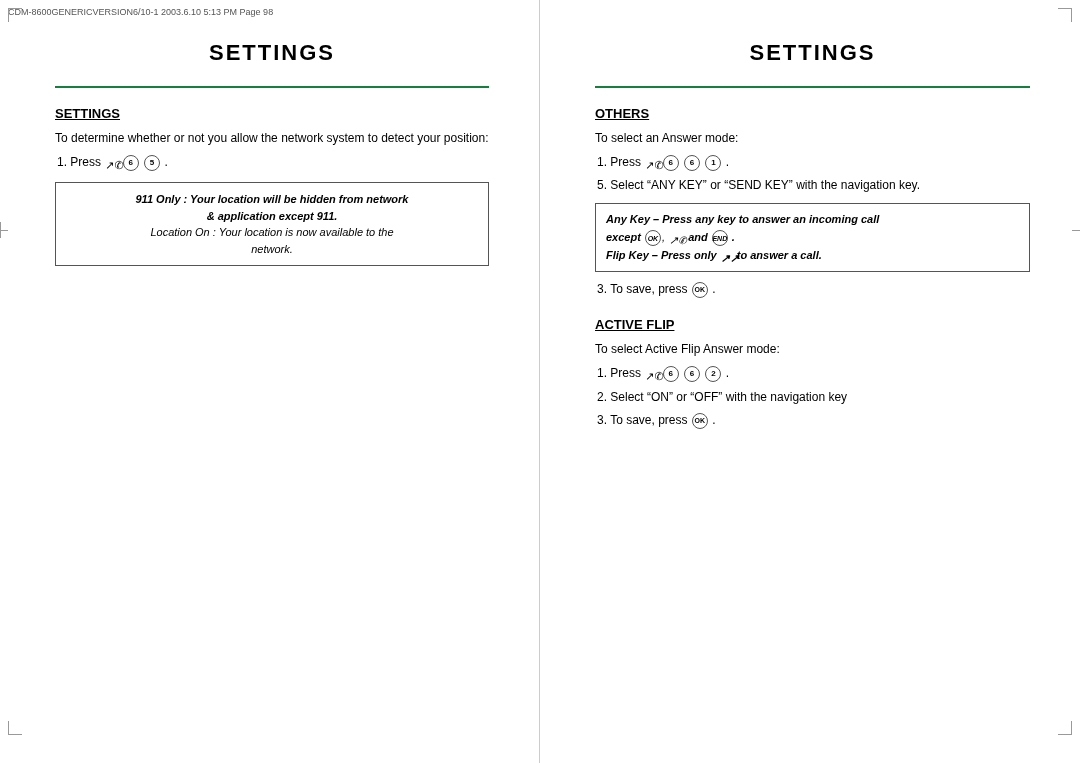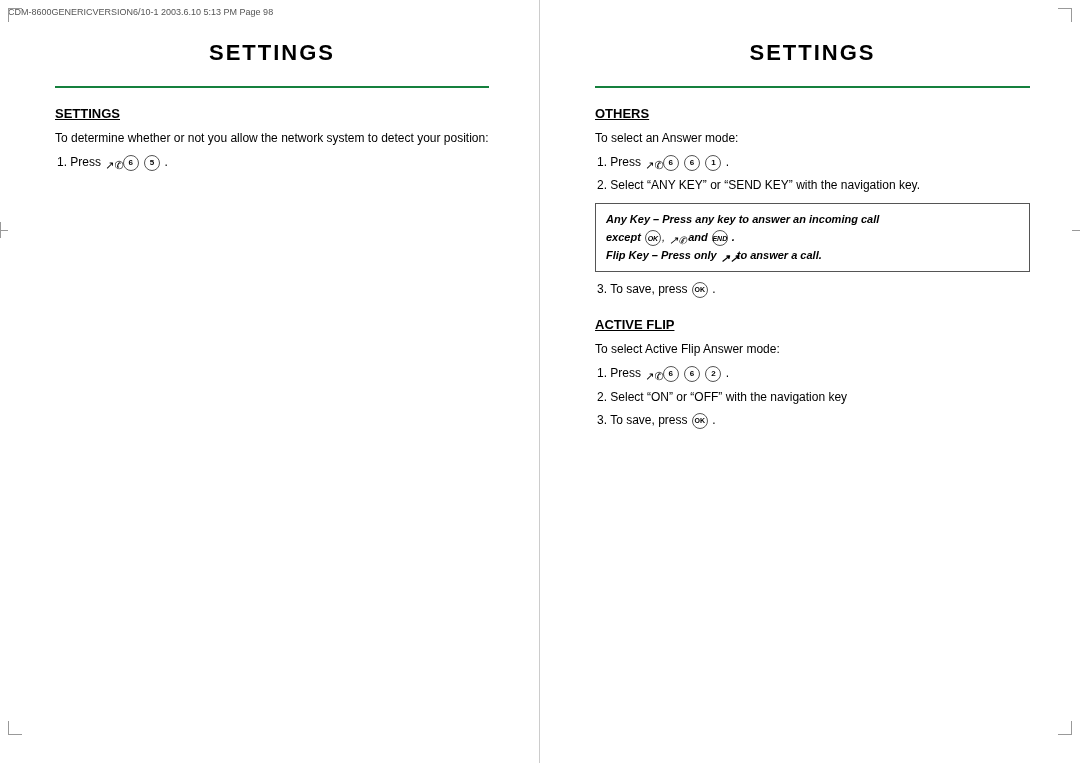--- a/index.html
+++ b/index.html
@@ -214,20 +214,26 @@
 
     <p class="step-text">
       <span>1. Press</span>
       <span class="send-key-icon" style="font-size:11px;">✆</span>
       <span class="key-round">6</span>
       <span class="key-round">5</span>
       <span> .</span>
     </p>
 
 
+    <div class="info-box">
+      <span><b>911 Only : Your location will be hidden from network</b></span><br>
+      <span style="font-style:italic; font-weight:bold;">&amp; application except 911.</span><br>
+      <span style="font-style:italic;">Location On : Your location is now available to the</span><br>
+      <span style="font-style:italic;">network.</span>
+    </div>
   </div>
 
   <div class="page-right">
 
     <div class="corner-mark corner-tr"></div>
     <div class="corner-mark corner-br"></div>
 
     <div class="center-cross cross-top-right"></div>
 
     <div class="section-title">SETTINGS</div>
@@ -239,21 +245,21 @@
 
     <p class="step-text">
       <span>1. Press</span>
       <span class="send-key-icon" style="font-size:11px;">✆</span>
       <span class="key-round">6</span>
       <span class="key-round">6</span>
       <span class="key-round">1</span>
       <span> .</span>
     </p>
 
-    <p class="step-text">2. Select “ANY KEY” or “SEND KEY” with the navigation key.</p>
+    <p class="step-text">5. Select “ANY KEY” or “SEND KEY” with the navigation key.</p>
 
     <div class="note-box">
       <span><b>Any Key – Press any key to answer an incoming call</b></span><br>
       <span>
         <b>except</b>
         <span class="key-round" style="font-size:7px;">OK</span><span>,</span>
         <span class="send-key-icon" style="font-size:10px;">✆</span><span>,</span>
         <b> and </b>
         <span class="key-round" style="font-size:7px;">END</span>
         <b> .</b>

